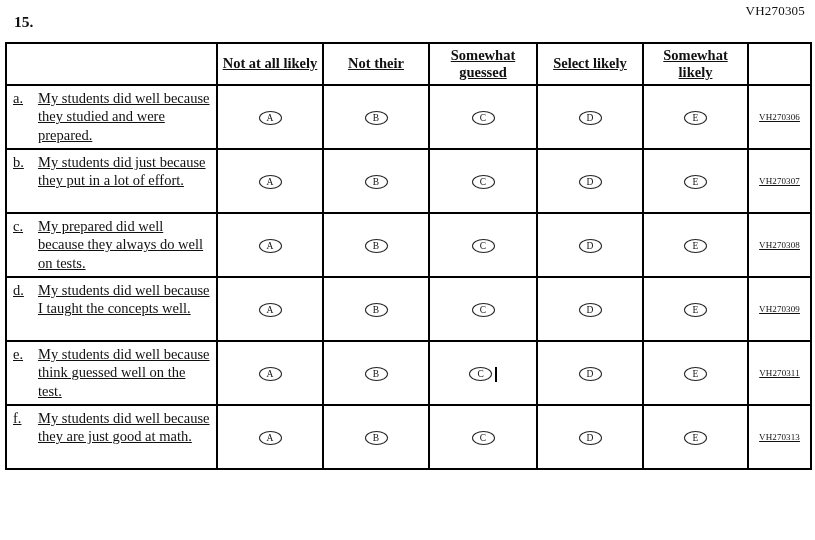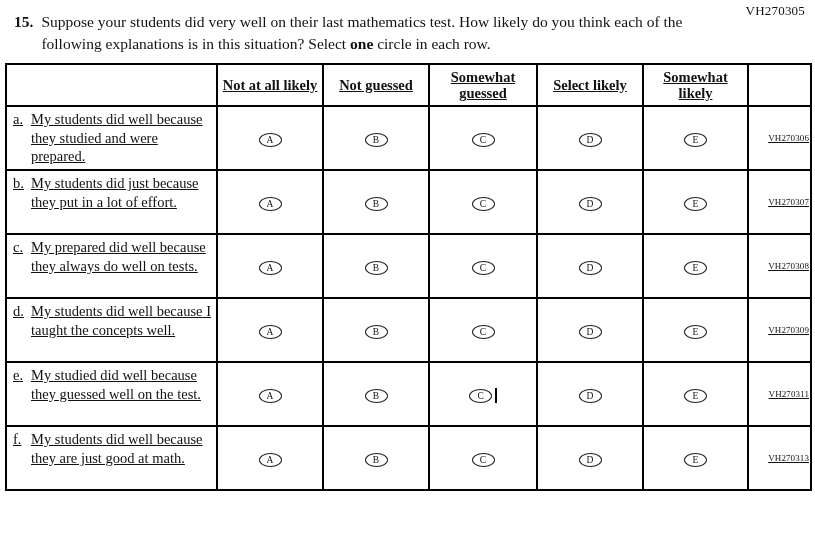--- a/index.html
+++ b/index.html
@@ -51,21 +51,21 @@
   }
   td { height: 64px; }
   td.label-cell {
     font-size: 14.5px;
     line-height: 1.28;
     padding: 3px 4px 3px 6px;
     vertical-align: top;
   }
   .row-label { display: flex; }
   .row-letter { width: 18px; flex: none; }
-  .row-text { flex: 1; }
+  .row-text { flex: 1; margin-left: 7px; }
   td.bubble-cell {
     text-align: center;
     vertical-align: middle;
   }
   .bubble {
     display: inline-block;
     width: 23px; height: 14px;
     border: 1.3px solid #222;
     border-radius: 50%;
     font-size: 9.5px;
@@ -77,51 +77,50 @@
   }
   .cursor-bar {
     display: inline-block;
     width: 1.6px; height: 15px;
     background: #000;
     margin-left: 3px;
     vertical-align: middle;
   }
   td.code-cell {
     font-size: 9px;
-    text-align: right;
+    text-align: center;
     vertical-align: middle;
     padding: 0 1px;
     letter-spacing: 0.1px;
   }
 </style>
 </head>
 <body>
 
 <div class="page-code-top">VH270305</div>
 
 <div class="question">
   <span class="qnum">15.</span>
-  <span class="qtext"><span>Suppose your students did very well on their last mathematics test. How likely do you think each of the following explanations is in this situation? Select </span><span class="emph">one</span><span> circle in each row.</span></span>
 </div>
 
 <table class="likert">
   <colgroup>
     <col style="width:211px">
       <col style="width:106px">
       <col style="width:106px">
     <col style="width:108px">
       <col style="width:106px">
       <col style="width:105px">
     <col style="width:63px">
   </colgroup>
   <thead>
     <tr>
       <th></th>
       <th>Not at all likely</th>
-      <th>Not guessed</th>
+      <th>Not their</th>
       <th>Somewhat guessed</th>
       <th>Select likely</th>
       <th>Somewhat likely</th>
       <th></th>
     </tr>
   </thead>
   <tbody>
 
     <tr>
       <td class="label-cell">
@@ -180,21 +179,21 @@
       <td class="bubble-cell"><span class="bubble">C</span></td>
       <td class="bubble-cell"><span class="bubble">D</span></td>
       <td class="bubble-cell"><span class="bubble">E</span></td>
       <td class="code-cell">VH270309</td>
     </tr>
 
     <tr>
       <td class="label-cell">
         <span class="row-label">
             <span class="row-letter">e.</span>
-            <span class="row-text">My studied did well because they guessed well on the test.</span>
+            <span class="row-text">My students did well because think guessed well on the test.</span>
           </span>
       </td>
       <td class="bubble-cell"><span class="bubble">A</span></td>
       <td class="bubble-cell"><span class="bubble">B</span></td>
       <td class="bubble-cell"><span class="bubble">C</span><span class="cursor-bar"></span></td>
       <td class="bubble-cell"><span class="bubble">D</span></td>
       <td class="bubble-cell"><span class="bubble">E</span></td>
       <td class="code-cell">VH270311</td>
     </tr>
 

